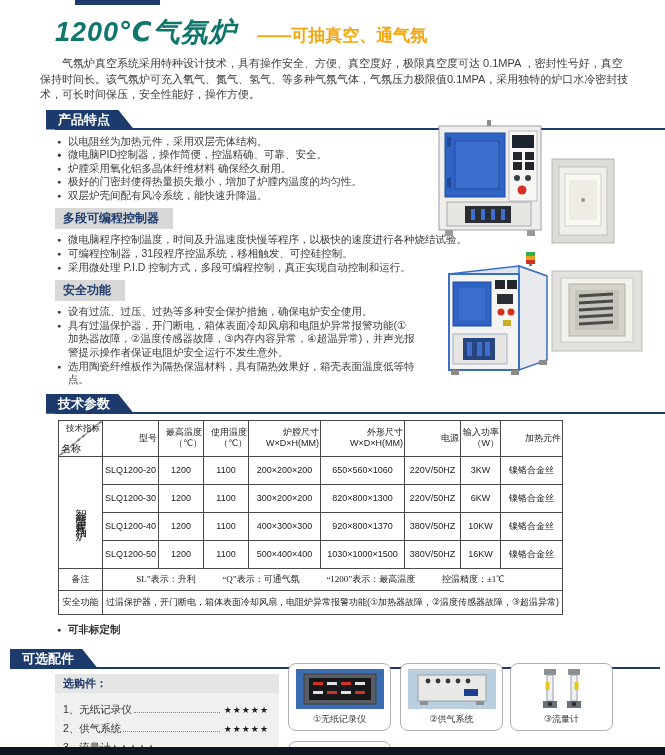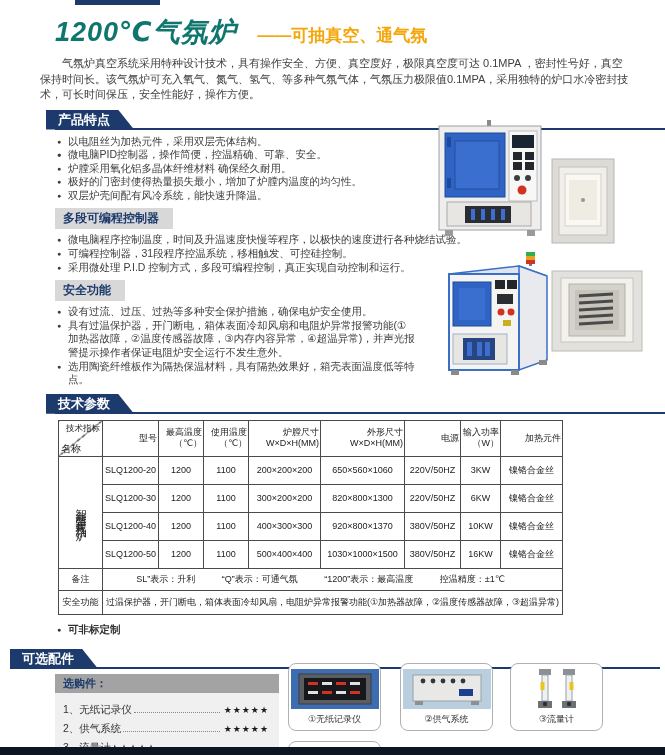--- a/index.html
+++ b/index.html
@@ -42,35 +42,35 @@
   .tech-table th, .tech-table td { border:1px solid #4a4a4a; text-align:center; vertical-align:middle; padding:1px; font-weight:normal; }
   .tech-table th { white-space:pre-line; line-height:11px;text-align:right; }
   .tech-table .r { height:28px; }
   .corner { position:relative; height:34px; padding:0;
             background:linear-gradient(to bottom right, transparent calc(50% - 0.5px), #4a4a4a calc(50% - 0.5px), #4a4a4a calc(50% + 0.5px), transparent calc(50% + 0.5px)); }
   .corner .ct { position:absolute; top:2px; right:2px; font-size:8.5px; }
   .corner .cb { position:absolute; bottom:2px; left:2px; font-size:10px; }
   .cat-cell { font-size:11px; letter-spacing:3px; }
   .cat-cell div { writing-mode:vertical-rl; margin:0 auto; }
   .remark-cell { text-align:left; padding:3px 6px; }
-  .remark-cell span { margin-right:24px; }
+  .remark-cell span { margin-right:24px;font-family:Liberation Serif, serif; }
   .safety-cell { text-align:left; padding:3px 6px; }
 
   .nonstd { margin:8px 0 0 57px; font-size:10.5px; font-weight:bold; color:#333; position:relative; padding-left:11px; width:200px; }
 
   
   .acc-body { position:relative; height:150px; }
   .opt-box { position:absolute; left:55px; top:5px; width:224px; }
-  .opt-head { background:#a3a3a3; color:#1c3a6b; font-weight:bold; font-size:11px; padding:2px 8px; }
+  .opt-head { background:#e5e5e5; color:#1c3a6b; font-weight:bold; font-size:11px; padding:2px 8px; }
   .opt-list { background:#f0f0f0; padding:7px 10px 9px 8px; }
   .opt-item { display:flex; align-items:baseline; font-size:10.5px; line-height:18px; color:#333; }
   .opt-item .leader { flex:1; border-bottom:1px dotted #888; margin:0 4px 3px 2px; }
   .opt-item .stars { font-size:9px; letter-spacing:1px; color:#1a1a1a; }
 
-  .acc-card { position:absolute; width:93px; border:1px solid #b0b0b0; border-radius:8px; background:#fff;
+  .acc-card { position:absolute; width:103px; border:1px solid #b0b0b0; border-radius:8px; background:#fff;
               display:flex; flex-direction:column; overflow:hidden; }
   .acc-card .cimg { flex:1; display:flex; align-items:center; justify-content:center; padding-top:4px; }
   .acc-card .ccap { font-size:9px; text-align:center; color:#333; padding:2px 0 4px; }
   .card1 { left:288px; top:-6px; height:68px; }
   .card2 { left:400px; top:-6px; height:68px; }
   .card3 { left:510px; top:-6px; height:68px; }
   .card4 { left:288px; top:72px; height:66px; }
 
   .footer-bar { position:absolute; left:0; bottom:0; width:665px; height:8px; background:#0e1522; }
 </style>

